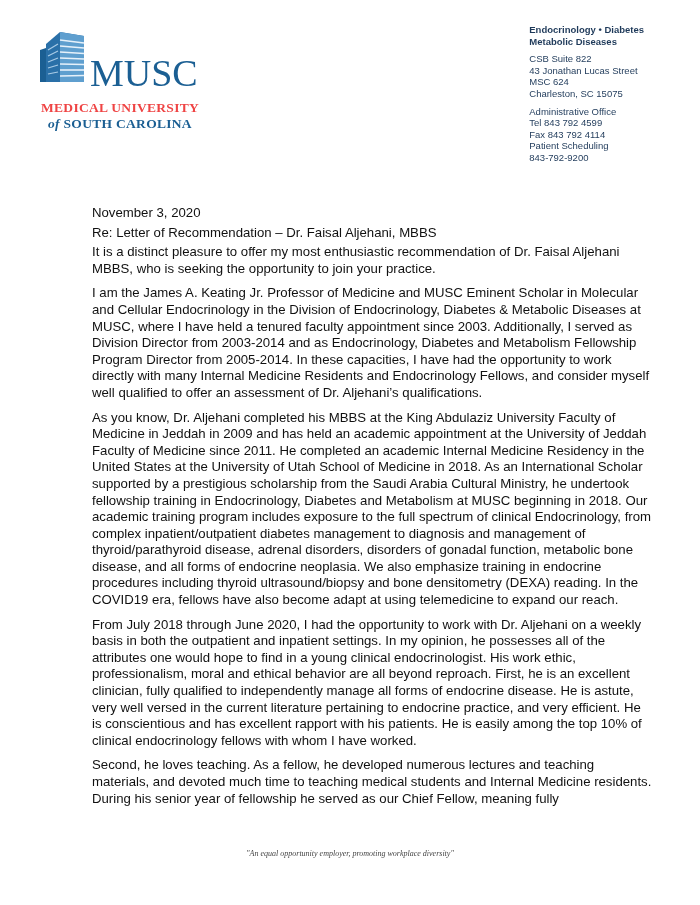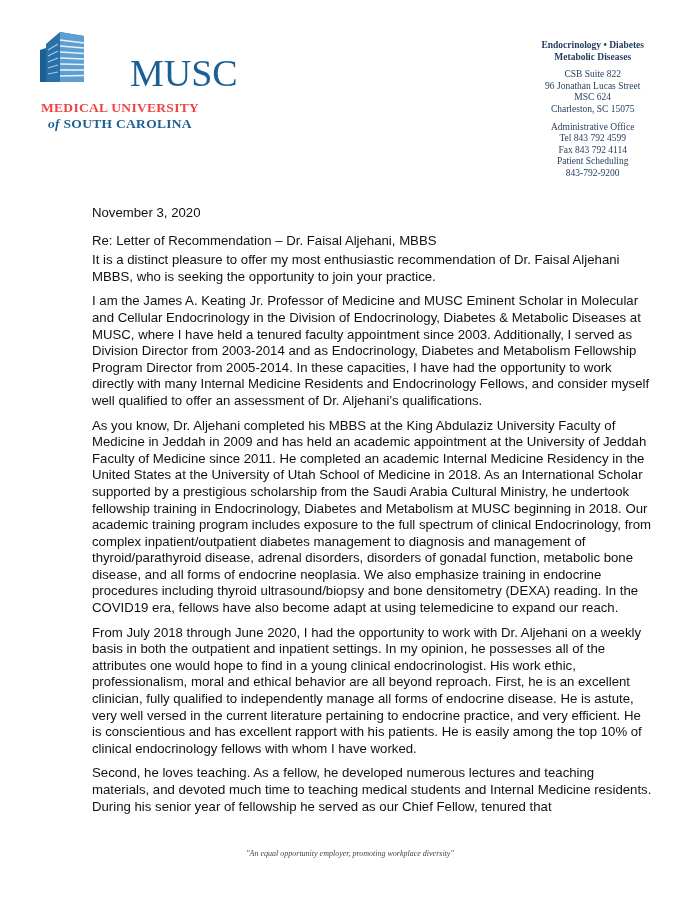--- a/index.html
+++ b/index.html
@@ -1,23 +1,23 @@
 <!DOCTYPE html>
 <html><head>
 <meta charset="utf-8">
 <style>
   html, body { margin: 0; padding: 0; background: #ffffff; }
   body { width: 700px; height: 905px; position: relative; overflow: hidden; }
   .logo { position: absolute; left: 40px; top: 30px; width: 160px; height: 90px; }
   .logo svg { position: absolute; left: 0; top: 0; }
-  .logo-word { position: absolute; left: 50px; top: 24px; font-family: "Liberation Serif", serif; font-size: 38px; color: #1b5f93; letter-spacing: 0px; line-height: 1; margin-left: 40px; }
+  .logo-word { position: absolute; left: 50px; top: 24px; font-family: "Liberation Serif", serif; font-size: 38px; color: #1b5f93; letter-spacing: 0px; line-height: 1; }
   .logo-line1 { position: absolute; left: 1px; top: 70px; font-family: "Liberation Serif", serif; font-size: 13.5px; font-weight: bold; color: #ef4444; letter-spacing: 0.3px; white-space: nowrap; }
   .logo-line2 { position: absolute; left: 8px; top: 86px; font-family: "Liberation Serif", serif; font-size: 13.5px; font-weight: bold; color: #1b5f93; letter-spacing: 0.3px; white-space: nowrap; }
   .logo-line2 i { font-weight: bold; }
-  .address { position: absolute; right: 56px; top: 40px; text-align: center; font-family: Liberation Serif, serif; color: #1f3a5a; font-size: 9.5px; line-height: 11.6px; }
+  .address { position: absolute; right: 56px; top: 24px; text-align: left; font-family: Liberation Sans, sans-serif; color: #1f3a5a; font-size: 9.5px; line-height: 11.6px; }
   .address .dept { font-weight: bold; font-size: 9.5px; }
   .address .block { margin-top: 6px; }
   .letter { position: absolute; left: 92px; top: 205px; width: 560px; font-family: "Liberation Sans", sans-serif; font-size: 13.2px; line-height: 16.6px; color: #111; }
   .letter p { margin: 0 0 8px 0; }
   .footer { position: absolute; left: 0; width: 700px; top: 849px; text-align: center; font-family: "Liberation Serif", serif; font-style: italic; font-size: 8px; color: #444; }
 </style>
 </head>
 <body>
 
 <div class="logo">
@@ -45,36 +45,36 @@
   <div class="logo-word">MUSC</div>
   <div class="logo-line1">MEDICAL UNIVERSITY</div>
   <div class="logo-line2"><i>of</i> <span>SOUTH CAROLINA</span></div>
 </div>
 
 <div class="address">
   <div class="dept">Endocrinology • Diabetes</div>
   <div class="dept">Metabolic Diseases</div>
   <div class="block">
     <div>CSB Suite 822</div>
-    <div>96 Jonathan Lucas Street</div>
+    <div>43 Jonathan Lucas Street</div>
     <div>MSC 624</div>
     <div>Charleston, SC 15075</div>
   </div>
   <div class="block">
     <div>Administrative Office</div>
     <div>Tel 843 792 4599</div>
     <div>Fax 843 792 4114</div>
     <div>Patient Scheduling</div>
     <div>843-792-9200</div>
   </div>
 </div>
 
 <div class="letter">
-  <p style="margin-bottom:11px;">November 3, 2020</p>
+  <p style="margin-bottom:3px;">November 3, 2020</p>
   <p style="margin-bottom:3px;">Re: Letter of Recommendation – Dr. Faisal Aljehani, MBBS</p>
   <p>It is a distinct pleasure to offer my most enthusiastic recommendation of Dr. Faisal Aljehani MBBS, who is seeking the opportunity to join your practice.</p>
   <p>I am the James A. Keating Jr. Professor of Medicine and MUSC Eminent Scholar in Molecular and Cellular Endocrinology in the Division of Endocrinology, Diabetes &amp; Metabolic Diseases at MUSC, where I have held a tenured faculty appointment since 2003. Additionally, I served as Division Director from 2003-2014 and as Endocrinology, Diabetes and Metabolism Fellowship Program Director from 2005-2014.  In these capacities, I have had the opportunity to work directly with many Internal Medicine Residents and Endocrinology Fellows, and consider myself well qualified to offer an assessment of Dr. Aljehani’s qualifications.</p>
   <p>As you know, Dr. Aljehani completed his MBBS at the King Abdulaziz University Faculty of Medicine in Jeddah in 2009 and has held an academic appointment at the University of Jeddah Faculty of Medicine since 2011. He completed an academic Internal Medicine Residency in the United States at the University of Utah School of Medicine in 2018. As an International Scholar supported by a prestigious scholarship from the Saudi Arabia Cultural Ministry, he undertook fellowship training in Endocrinology, Diabetes and Metabolism at MUSC beginning in 2018.  Our academic training program includes exposure to the full spectrum of clinical Endocrinology, from complex inpatient/outpatient diabetes management to diagnosis and management of thyroid/parathyroid disease, adrenal disorders, disorders of gonadal function, metabolic bone disease, and all forms of endocrine neoplasia.  We also emphasize training in endocrine procedures including thyroid ultrasound/biopsy and bone densitometry (DEXA) reading.  In the COVID19 era, fellows have also become adapt at using telemedicine to expand our reach.</p>
   <p>From July 2018 through June 2020, I had the opportunity to work with Dr. Aljehani on a weekly basis in both the outpatient and inpatient settings.  In my opinion, he possesses all of the attributes one would hope to find in a young clinical endocrinologist.  His work ethic, professionalism, moral and ethical behavior are all beyond reproach.  First, he is an excellent clinician, fully qualified to independently manage all forms of endocrine disease.  He is astute, very well versed in the current literature pertaining to endocrine practice, and very efficient.  He is conscientious and has excellent rapport with his patients.  He is easily among the top 10% of clinical endocrinology fellows with whom I have worked.</p>
-  <p>Second, he loves teaching.  As a fellow, he developed numerous lectures and teaching materials, and devoted much time to teaching medical students and Internal Medicine residents.  During his senior year of fellowship he served as our Chief Fellow, tenured that</p>
+  <p>Second, he loves teaching.  As a fellow, he developed numerous lectures and teaching materials, and devoted much time to teaching medical students and Internal Medicine residents.  During his senior year of fellowship he served as our Chief Fellow, meaning fully</p>
 </div>
 
 <div class="footer">"An equal opportunity employer, promoting workplace diversity"</div>
 
 </body></html>

